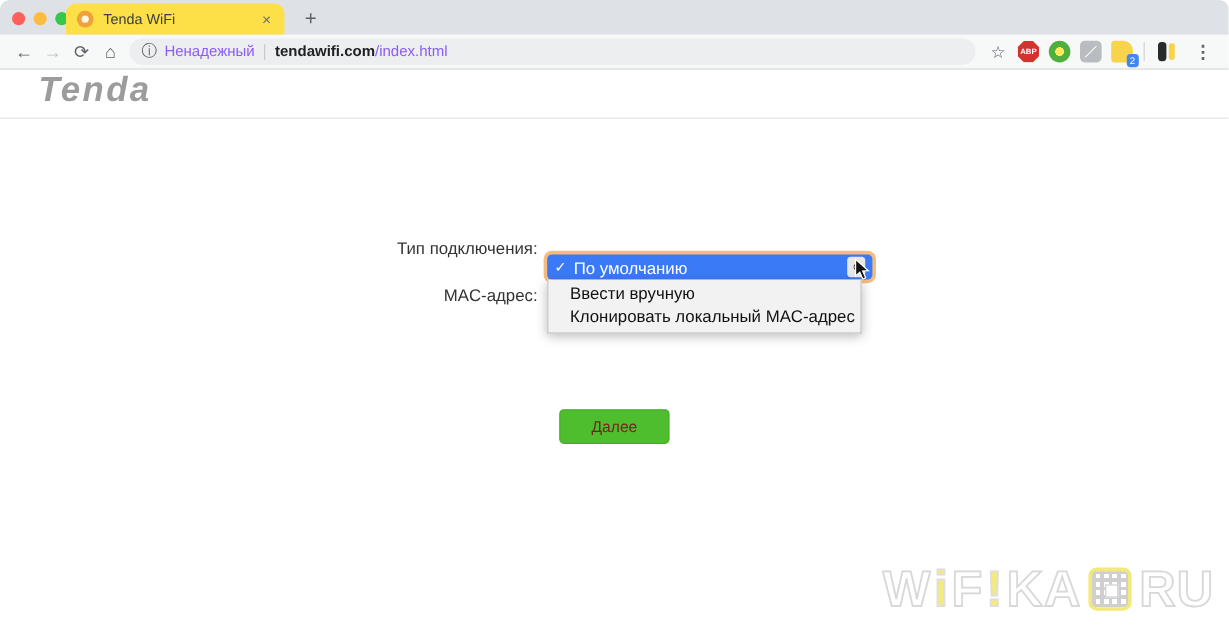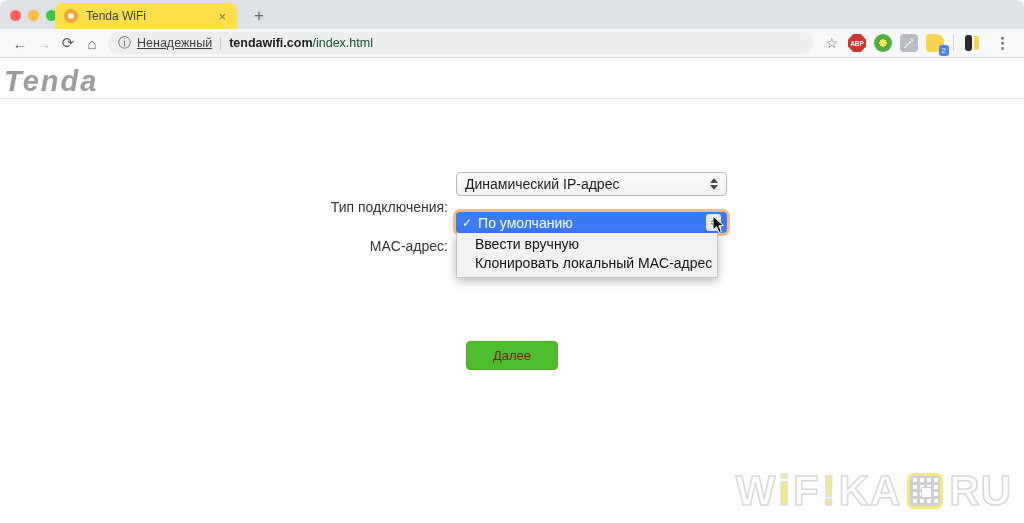--- a/index.html
+++ b/index.html
@@ -22,44 +22,44 @@
 
   
   .toolbar { position:absolute; top:29px; left:0; width:1024px; height:29px; background:#f7f8f8;
              border-bottom:1px solid #d7dadd; display:flex; align-items:center; padding:0 8px; }
   .nav-ic { width:24px; height:24px; display:flex; align-items:center; justify-content:center;
             font-size:15px; color:#5f6368; flex:0 0 auto; }
   .nav-ic.disabled { color:#bdc1c6; }
   .omnibox { flex:1; height:22px; background:#eceeef; border-radius:11px; margin:0 6px 0 4px;
              display:flex; align-items:center; padding:0 10px; font-size:12.5px; min-width:0; }
   .info-ic { font-size:13px; color:#5f6368; margin-right:6px; }
-  .sec-label { color:#404040;text-decoration:underline; }
+  .sec-label { color:#8b5cf6; }
   .url-sep { width:1px; height:13px; background:#c6c9cc; margin:0 8px; }
   .url-domain { color:#202124; font-weight:600; }
-  .url-path { color:#14532d; }
+  .url-path { color:#8b5cf6; }
   .star { font-size:14px; color:#5f6368; margin:0 6px; }
   .ext { width:18px; height:18px; margin:0 4px; position:relative; flex:0 0 auto; }
   .ext-abp { background:#d1332e; border-radius:5px; color:#fff; font-size:6.5px; font-weight:bold;
              display:flex; align-items:center; justify-content:center; clip-path:polygon(30% 0,70% 0,100% 30%,100% 70%,70% 100%,30% 100%,0 70%,0 30%); }
   .ext-green { background:radial-gradient(circle at 50% 50%, #ffe95c 0 28%, #4faf3c 30% 100%); border-radius:50%; }
   .ext-gray { background:#b9bdc1; border-radius:4px; }
   .ext-gray::after { content:""; position:absolute; left:4px; top:4px; width:10px; height:10px;
                      background:linear-gradient(135deg, transparent 45%, #e8eaec 45% 55%, transparent 55%); }
   .ext-note { background:#f7d44c; border-radius:3px 8px 3px 3px; }
   .ext-badge { position:absolute; right:-5px; bottom:-4px; background:#4285f4; color:#fff; font-size:8px;
                border-radius:3px; padding:0 3px; line-height:11px; }
   .ext-sep { width:1px; height:16px; background:#d0d3d6; margin:0 5px; }
   .ext-yb { display:flex; gap:2px; align-items:center; justify-content:center; }
   .ext-yb .b1 { width:7px; height:16px; background:#2a2a2a; border-radius:3px; }
   .ext-yb .b2 { width:5px; height:14px; background:#f7d44c; border-radius:2px; }
   .menu-dots { font-size:15px; color:#5f6368; font-weight:bold; margin-left:4px; padding:0 6px; }
 
   
   .logo-band { position:absolute; top:59px; left:0; width:1024px; height:40px; background:#fff;
-               border-bottom:1px solid #e3e3e3; display:flex; align-items:flex-end; padding-left:4px; }
+               border-bottom:1px solid #e3e3e3; display:flex; align-items:flex-start; padding-left:32px; }
   .logo { font-size:29px; font-weight:bold; font-style:italic; color:#9c9c9c; letter-spacing:2px; }
 
   .heading { position:absolute; top:137px; left:0; width:1024px; text-align:center;
              font-size:18px; font-weight:bold; color:#3f3f3f; }
 
   .form-label { position:absolute; left:0; width:448px; text-align:right; font-size:14px; color:#333;margin-top:21px; }
   .lbl1 { top:178px; } .lbl2 { top:217px;text-align:right; }
 
   .select-closed { position:absolute; left:456px; top:172px; width:271px; height:24px;
                    background:linear-gradient(#fdfdfd,#f1f1f1); border:1px solid #b9b9b9; border-radius:4px;
@@ -147,27 +147,20 @@
       </span>
     <span class="menu-dots">⋮</span>
   </div>
 
   <div class="logo-band">
     <span class="logo">Tenda</span>
   </div>
 
 
   <div class="form-label lbl1">Тип подключения:</div>
-  <div class="select-closed">
-    <span>Динамический IP-адрес</span>
-    <span class="stepper">
-        <i class="up"></i>
-        <i class="dn"></i>
-      </span>
-  </div>
 
   <div class="form-label lbl2">MAC-адрес:</div>
   <div class="select-open">
     <span class="check">✓</span>
     <span>По умолчанию</span>
     <span class="open-stepper">
         <i class="up"></i>
         <i class="dn"></i>
       </span>
   </div>

